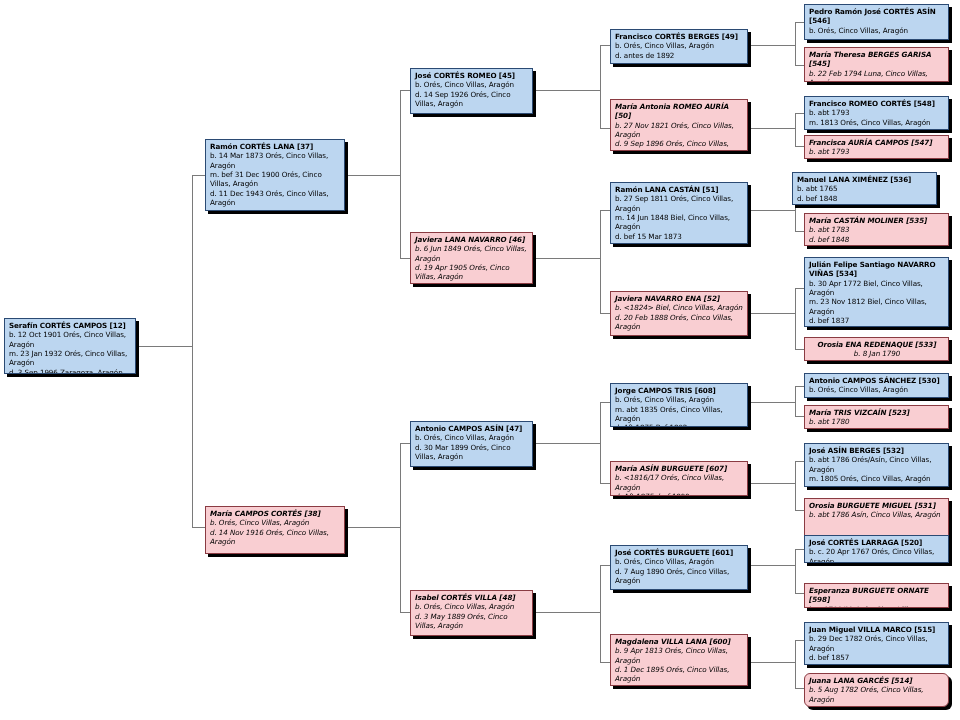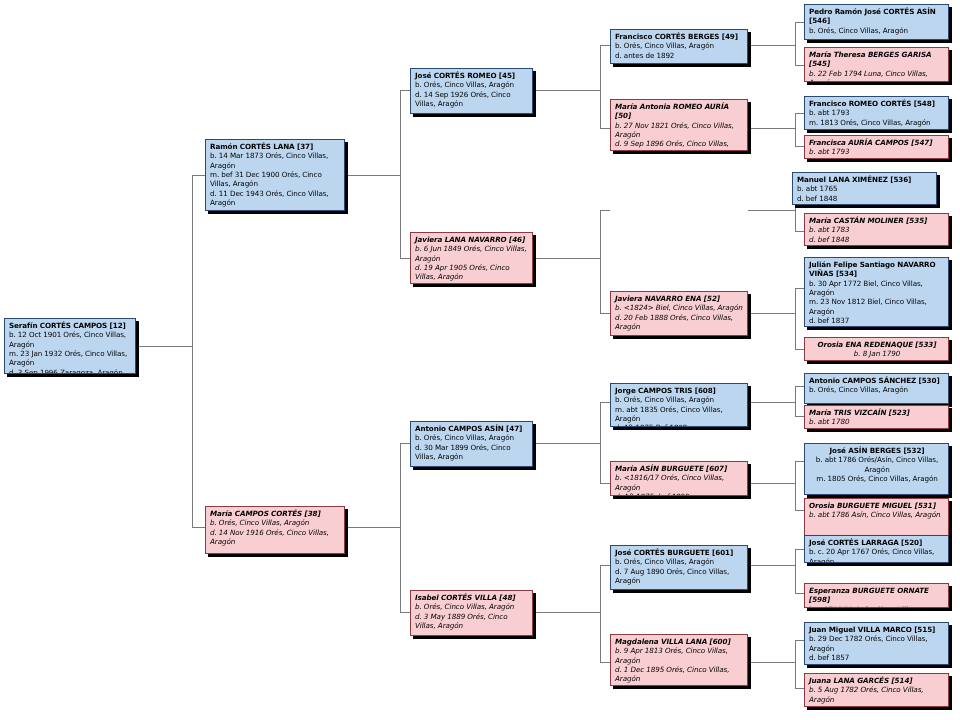--- a/index.html
+++ b/index.html
@@ -218,20 +218,28 @@
   </div>
 
   <div class="node female" style="left:610px; top:99px; width:138px; height:52px;">
     <span class="nm">María Antonia ROMEO AURÍA [50]</span>
     <span class="ln-wrap">
         <span class="ln">b. 27 Nov 1821 Orés, Cinco Villas, Aragón</span>
         <span class="ln">d. 9 Sep 1896 Orés, Cinco Villas, Aragón</span>
       </span>
   </div>
 
+  <div class="node male" style="left:610px; top:182px; width:138px; height:62px;">
+    <span class="nm">Ramón LANA CASTÁN [51]</span>
+    <span class="ln-wrap">
+        <span class="ln">b. 27 Sep 1811 Orés, Cinco Villas, Aragón</span>
+        <span class="ln">m. 14 Jun 1848 Biel, Cinco Villas, Aragón</span>
+        <span class="ln">d. bef 15 Mar 1873</span>
+      </span>
+  </div>
 
   <div class="node female" style="left:610px; top:291px; width:138px; height:45px;">
     <span class="nm">Javiera NAVARRO ENA [52]</span>
     <span class="ln-wrap">
         <span class="ln">b. &lt;1824&gt; Biel, Cinco Villas, Aragón</span>
         <span class="ln">d. 20 Feb 1888 Orés, Cinco Villas, Aragón</span>
       </span>
   </div>
 
   <div class="node male" style="left:610px; top:383px; width:138px; height:44px;">
@@ -321,35 +329,35 @@
       </span>
   </div>
 
   <div class="node female" style="left:804px; top:337px; width:145px; height:24px;text-align:center;">
     <span class="nm">Orosia ENA REDENAQUE [533]</span>
     <span class="ln-wrap">
         <span class="ln">b. 8 Jan 1790</span>
       </span>
   </div>
 
-  <div class="node male" style="left:804px; top:373px; width:145px; height:31px;">
+  <div class="node male" style="left:804px; top:373px; width:145px; height:25px;">
     <span class="nm">Antonio CAMPOS SÁNCHEZ [530]</span>
     <span class="ln-wrap">
         <span class="ln">b.  Orés, Cinco Villas, Aragón</span>
       </span>
   </div>
 
   <div class="node female" style="left:804px; top:405px; width:145px; height:24px;">
     <span class="nm">María TRIS VIZCAÍN [523]</span>
     <span class="ln-wrap">
         <span class="ln">b. abt 1780</span>
       </span>
   </div>
 
-  <div class="node male" style="left:804px; top:443px; width:145px; height:52px;text-align:center;">
+  <div class="node male" style="left:804px; top:443px; width:145px; height:44px;">
     <span class="nm">José ASÍN BERGES [532]</span>
     <span class="ln-wrap">
         <span class="ln">b. abt 1786 Orés/Asín, Cinco Villas, Aragón</span>
         <span class="ln">m. 1805 Orés, Cinco Villas, Aragón</span>
       </span>
   </div>
 
   <div class="node female" style="left:804px; top:498px; width:145px; height:40px;">
     <span class="nm">Orosia BURGUETE MIGUEL [531]</span>
     <span class="ln-wrap">
@@ -373,20 +381,20 @@
   </div>
 
   <div class="node male" style="left:804px; top:622px; width:145px; height:43px;">
     <span class="nm">Juan Miguel VILLA MARCO [515]</span>
     <span class="ln-wrap">
         <span class="ln">b. 29 Dec 1782 Orés, Cinco Villas, Aragón</span>
         <span class="ln">d. bef 1857</span>
       </span>
   </div>
 
-  <div class="node female" style="left:804px; top:673px; width:145px; height:34px;">
+  <div class="node female" style="left:804px; top:673px; width:145px; height:34px;border-radius:6px;">
     <span class="nm">Juana LANA GARCÉS [514]</span>
     <span class="ln-wrap">
         <span class="ln">b. 5 Aug 1782 Orés, Cinco Villas, Aragón</span>
       </span>
   </div>
 
 </div>
 
 </body></html>

